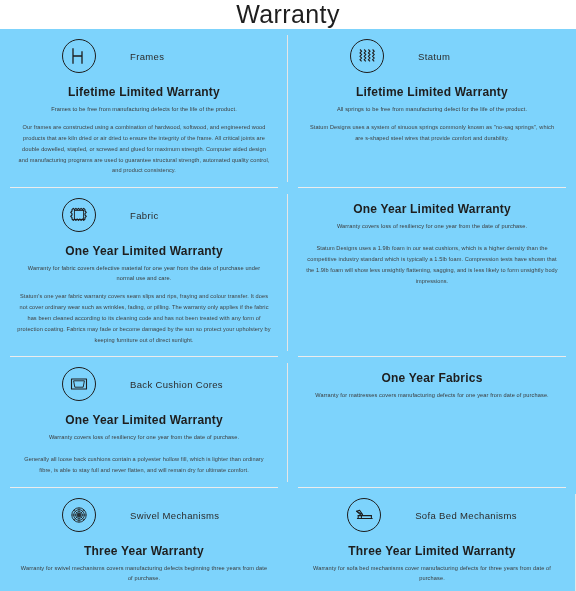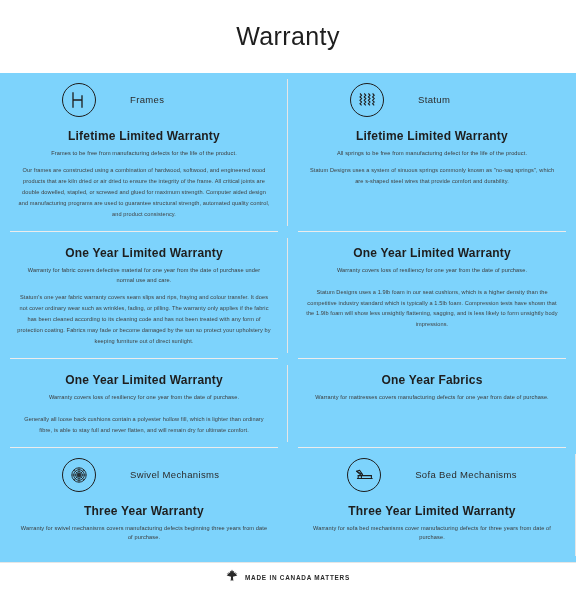--- a/index.html
+++ b/index.html
@@ -187,33 +187,54 @@
           </svg>
         </span>
         <span class="cat-title">Statum</span>
       </div>
       <div class="term">Lifetime Limited Warranty</div>
       <div class="lede">All springs to be free from manufacturing defect for the life of the product.</div>
       <div class="body-text">Statum Designs uses a system of sinuous springs commonly known as "no-sag springs", which are s-shaped steel wires that provide comfort and durability.</div>
     </div>
 
     <div class="cell col-left row-div">
+      <div class="cell-head">
+        <span class="icon-circle">
+          <svg width="22" height="22" viewBox="0 0 22 22" fill="none" stroke="#1e1e1e" stroke-width="1.1">
+            <path d="M4 5.6 l1.3-1.3 1.3 1.3 1.3-1.3 1.3 1.3 1.3-1.3 1.3 1.3 1.3-1.3 1.3 1.3 1.3-1.3 1.3 1.3
+                     v1.4 l1.3 1.3 -1.3 1.3 v1.4 l1.3 1.3 -1.3 1.3 v1.4
+                     l-1.3 1.3 -1.3-1.3 -1.3 1.3 -1.3-1.3 -1.3 1.3 -1.3-1.3 -1.3 1.3 -1.3-1.3 -1.3 1.3 -1.3-1.3
+                     v-1.4 l-1.3-1.3 1.3-1.3 v-1.4 l-1.3-1.3 1.3-1.3 z" stroke-linejoin="round"></path>
+            <rect x="6.4" y="6.4" width="9.2" height="9.2" stroke-width="0.9"></rect>
+          </svg>
+        </span>
+        <span class="cat-title">Fabric</span>
+      </div>
       <div class="term">One Year Limited Warranty</div>
       <div class="lede">Warranty for fabric covers defective material for one year from the date of purchase under normal use and care.</div>
       <div class="body-text">Statum's one year fabric warranty covers seam slips and rips, fraying and colour transfer. It does not cover ordinary wear such as wrinkles, fading, or pilling. The warranty only applies if the fabric has been cleaned according to its cleaning code and has not been treated with any form of protection coating. Fabrics may fade or become damaged by the sun so protect your upholstery by keeping furniture out of direct sunlight.</div>
     </div>
 
     <div class="cell row-div">
       <div class="term">One Year Limited Warranty</div>
       <div class="lede">Warranty covers loss of resiliency for one year from the date of purchase.</div>
       <div class="spacer-sm"></div>
       <div class="body-text">Statum Designs uses a 1.9lb foam in our seat cushions, which is a higher density than the competitive industry standard which is typically a 1.5lb foam. Compression tests have shown that the 1.9lb foam will show less unsightly flattening, sagging, and is less likely to form unsightly body impressions.</div>
     </div>
 
     <div class="cell col-left row-div">
+      <div class="cell-head">
+        <span class="icon-circle">
+          <svg width="22" height="22" viewBox="0 0 22 22" fill="none" stroke="#1e1e1e" stroke-width="1.1">
+            <rect x="3.5" y="6" width="15" height="10" stroke-linejoin="round"></rect>
+            <path d="M5.6 7.8 L16.4 7.8 L15.2 14.2 L6.8 14.2 Z" stroke-width="0.9" stroke-linejoin="round"></path>
+          </svg>
+        </span>
+        <span class="cat-title">Back Cushion Cores</span>
+      </div>
       <div class="term">One Year Limited Warranty</div>
       <div class="lede">Warranty covers loss of resiliency for one year from the date of purchase.</div>
       <div class="spacer-sm"></div>
       <div class="body-text">Generally all loose back cushions contain a polyester hollow fill, which is lighter than ordinary fibre, is able to stay full and never flatten, and will remain dry for ultimate comfort.</div>
     </div>
 
     <div class="cell row-div">
       <div class="term">One Year Fabrics</div>
       <div class="lede">Warranty for mattresses covers manufacturing defects for one year from date of purchase.</div>
       <div class="body-text"></div>

